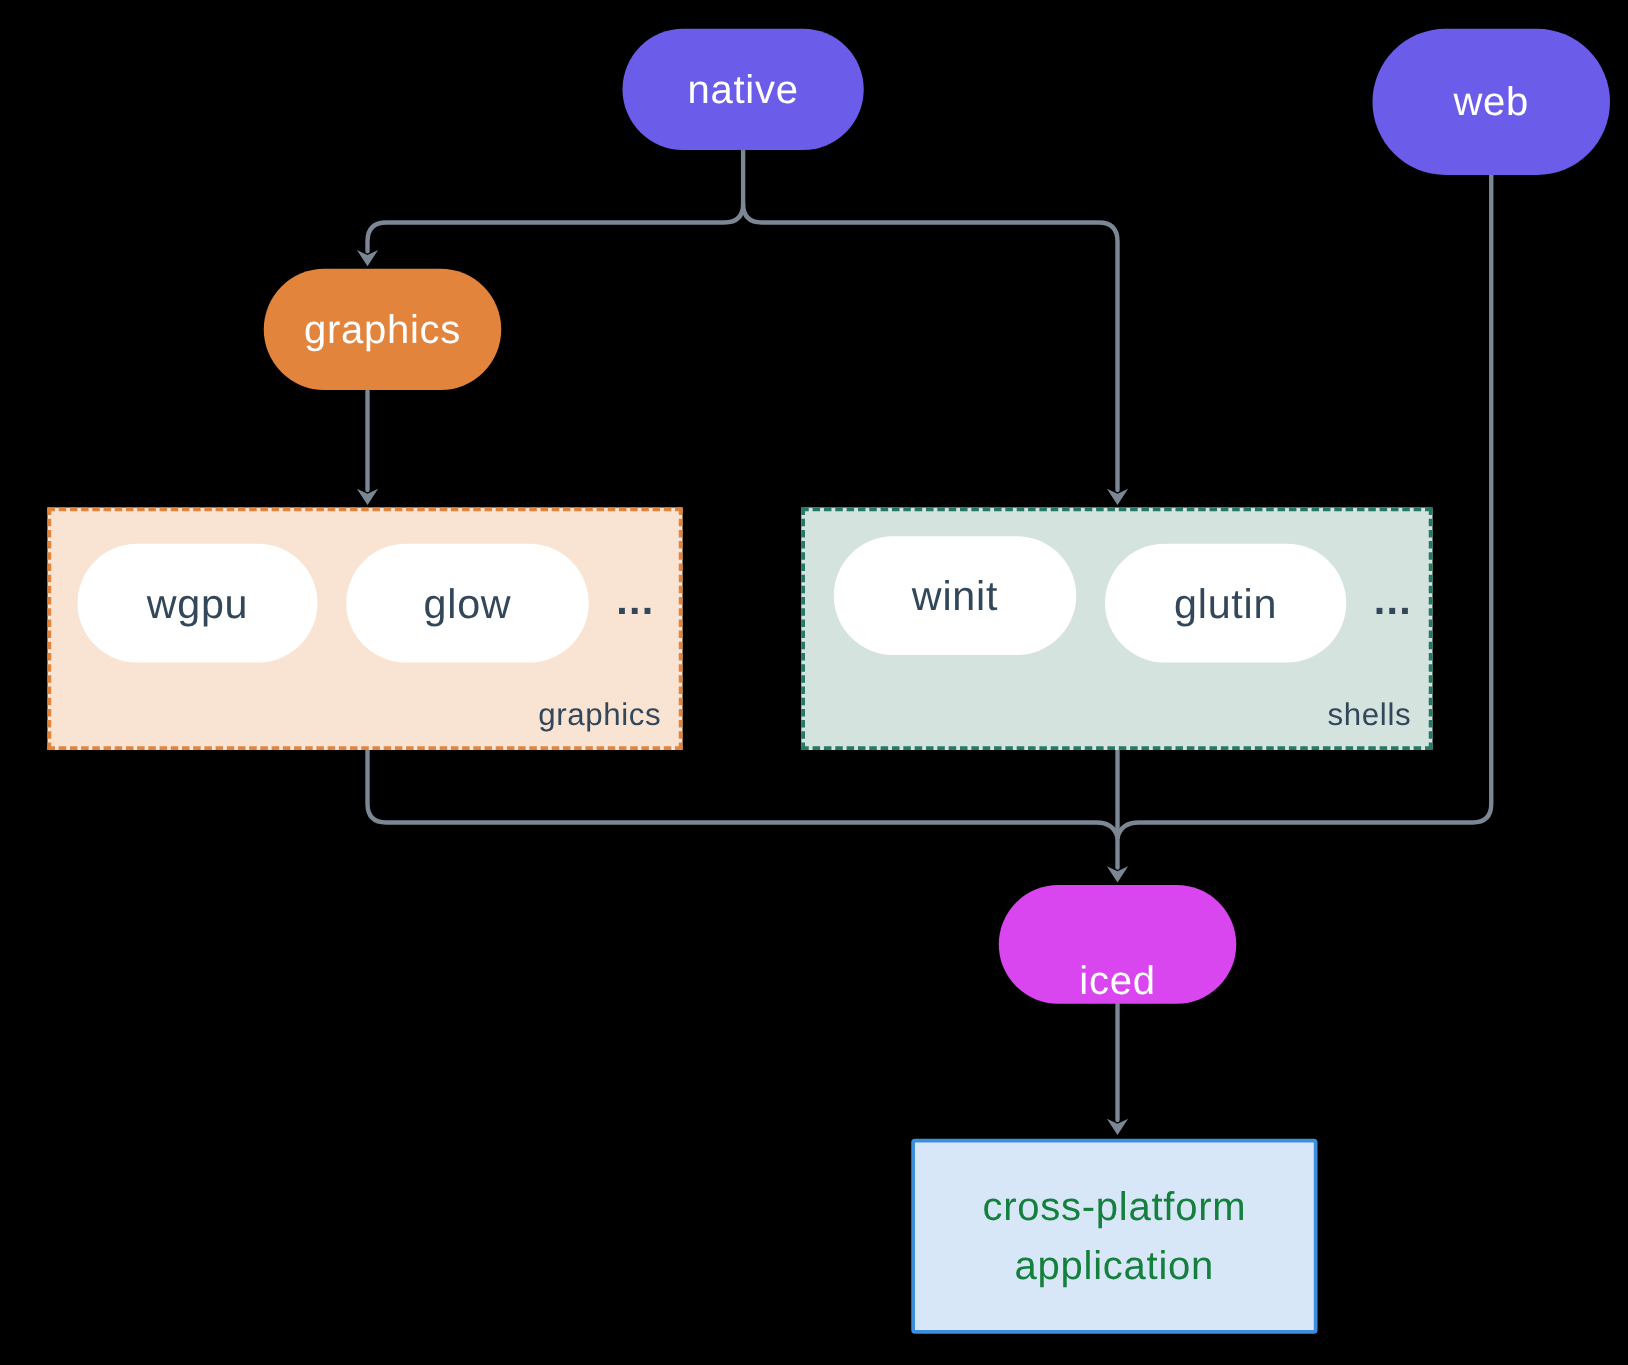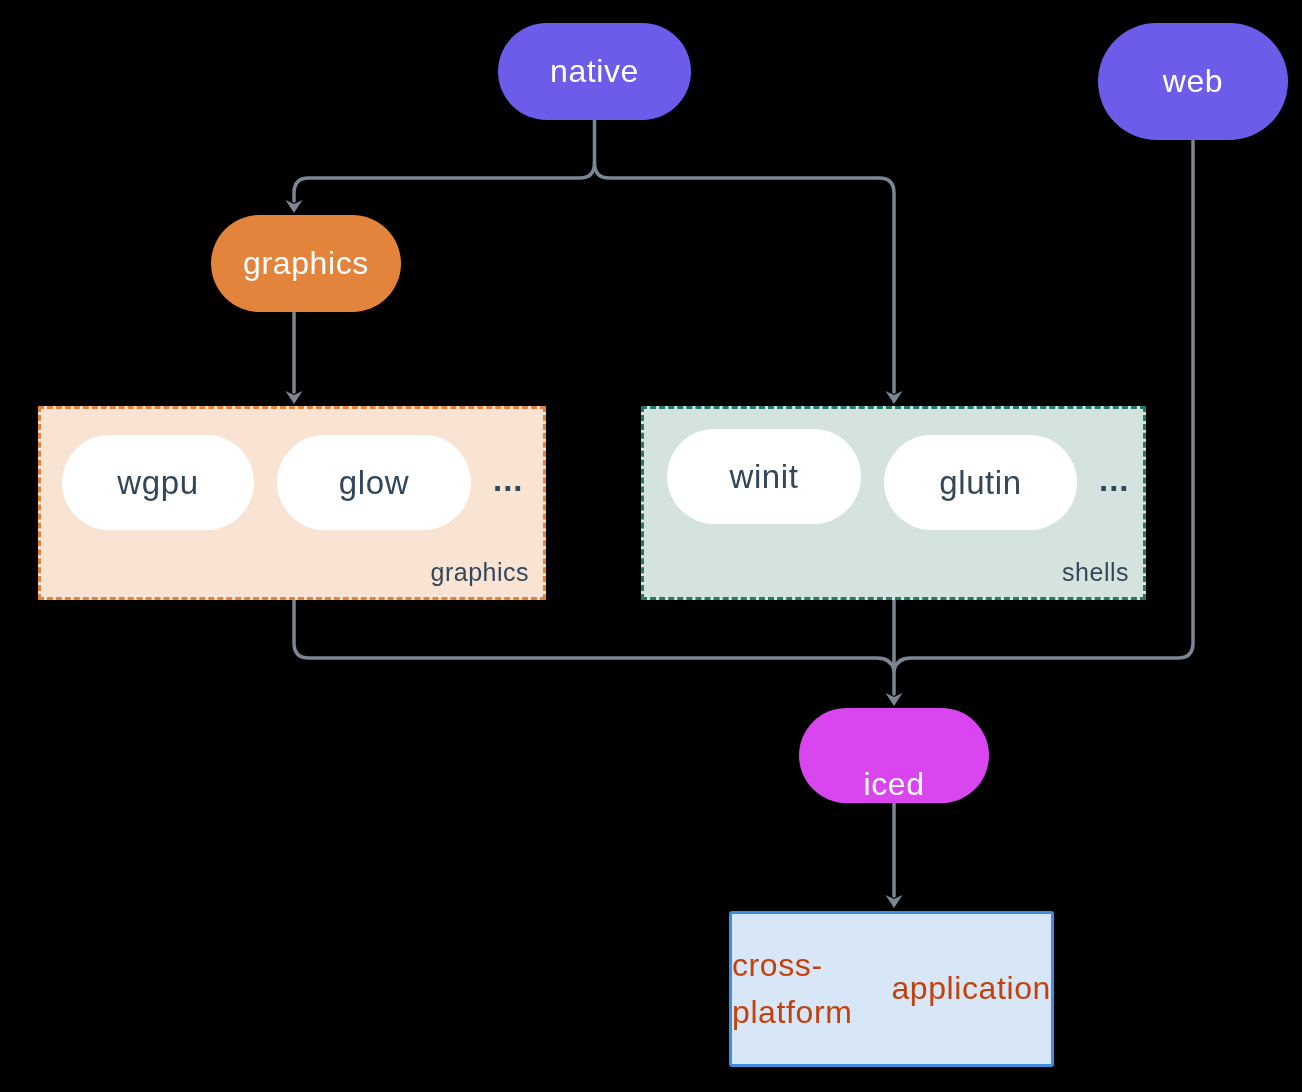--- a/index.html
+++ b/index.html
@@ -71,24 +71,24 @@
     letter-spacing: 0.5px;
   }
   .app-box {
     position: absolute;
     left: 718px; top: 911px; width: 325px; height: 156px;
     box-sizing: border-box;
     background: #d7e7f8;
     border: 3px solid #3d8edc;
     border-radius: 3px;
     display: flex;
-    flex-direction: row;
+    flex-direction: column;
     align-items: center;
     justify-content: center;
-    color: #c2410c;
+    color: #15803d;
     font-size: 32px;
     line-height: 1.48;
     letter-spacing: 0.6px;
     z-index: 2;
   }
 
   #native   { left: 487px; top: 23px;  width: 193px; height: 97px; }
   #web      { left: 1087px; top: 23px; width: 190px; height: 117px; }
   #graphics { left: 200px; top: 215px; width: 190px; height: 97px; }
   #iced     { left: 788px; top: 708px; width: 190px; height: 95px; }

